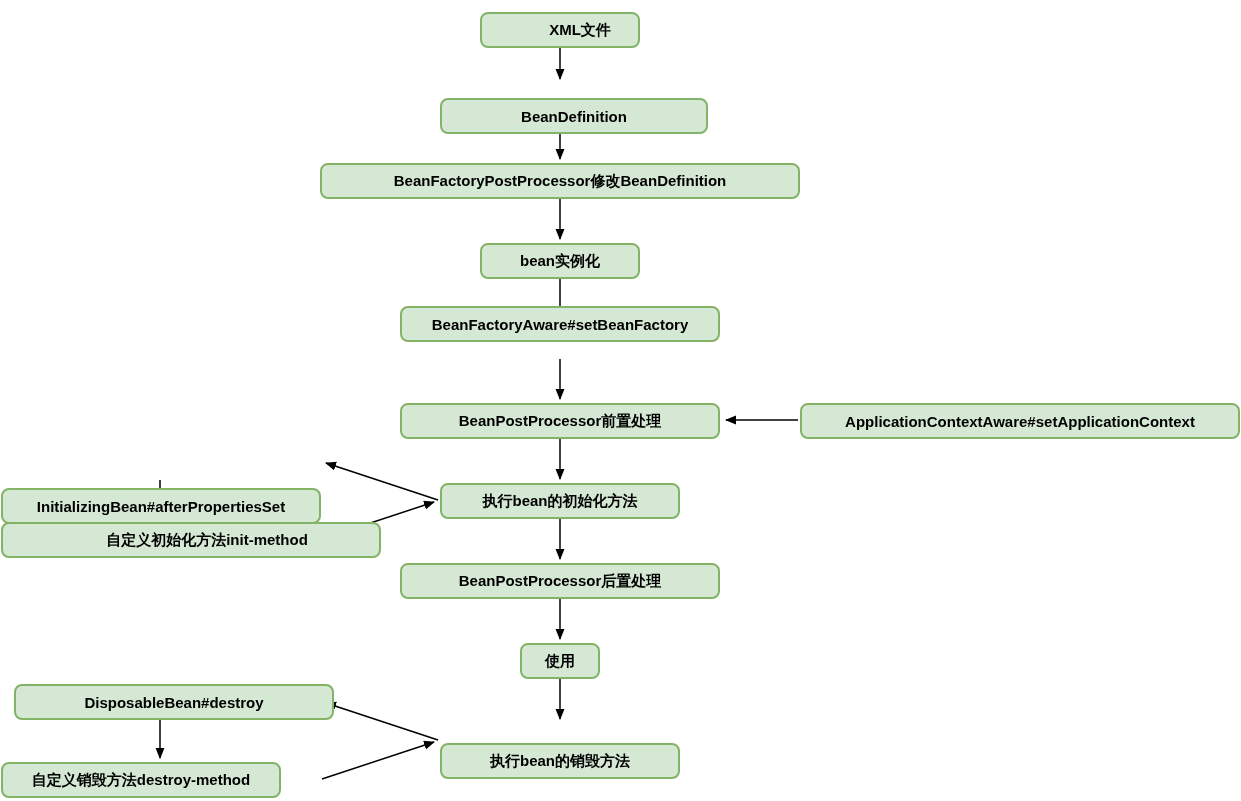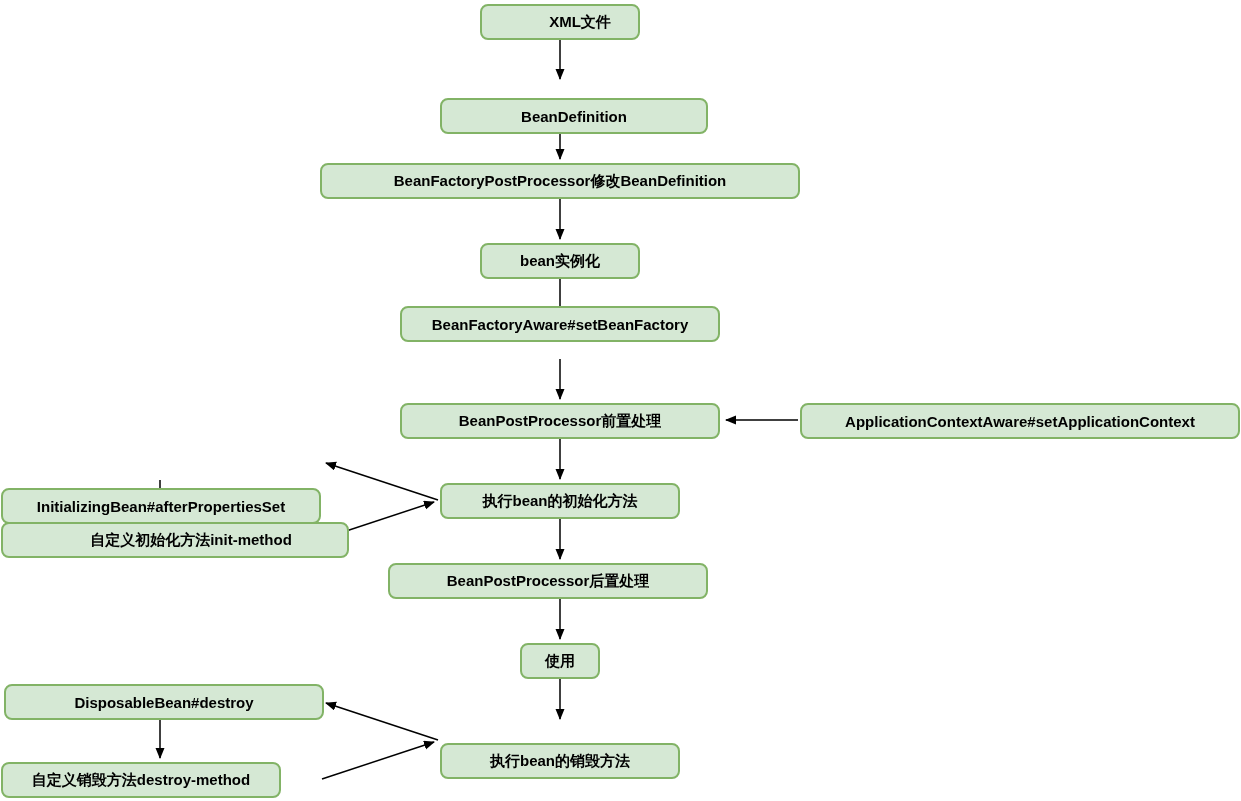--- a/index.html
+++ b/index.html
@@ -68,43 +68,43 @@
       <line x1="438" y1="500" x2="326" y2="463" marker-end="url(#arrow)"></line>
       <line x1="160" y1="480" x2="160" y2="518" marker-end="url(#arrow)"></line>
       <line x1="322" y1="539" x2="434" y2="502" marker-end="url(#arrow)"></line>
 
       <line x1="438" y1="740" x2="326" y2="703" marker-end="url(#arrow)"></line>
       <line x1="160" y1="720" x2="160" y2="758" marker-end="url(#arrow)"></line>
       <line x1="322" y1="779" x2="434" y2="742" marker-end="url(#arrow)"></line>
     </g>
   </svg>
 
-  <div class="node" style="left:480px; top:4px;  width:160px; height:36px;padding-left:48px;">XML文件</div>
+  <div class="node" style="left:480px; top:12px;  width:160px; height:36px;padding-left:48px;">XML文件</div>
 
   <div class="node" style="left:440px; top:90px; width:268px; height:36px;margin-top:8px;">BeanDefinition</div>
 
   <div class="node" style="left:320px; top:163px; width:480px; height:36px;">BeanFactoryPostProcessor修改BeanDefinition</div>
 
   <div class="node" style="left:480px; top:243px; width:160px; height:36px;">bean实例化</div>
 
   <div class="node" style="left:400px; top:306px; width:320px; height:36px;">BeanFactoryAware#setBeanFactory</div>
 
   <div class="node" style="left:400px; top:403px; width:320px; height:36px;">BeanPostProcessor前置处理</div>
 
   <div class="node" style="left:800px; top:403px; width:440px; height:36px;">ApplicationContextAware#setApplicationContext</div>
 
   <div class="node" style="left:440px; top:483px; width:240px; height:36px;">执行bean的初始化方法</div>
 
-  <div class="node" style="left:388px; top:563px; width:320px; height:36px;">BeanPostProcessor后置处理</div>
+  <div class="node" style="left:400px; top:563px; width:320px; height:36px;">BeanPostProcessor后置处理</div>
 
   <div class="node" style="left:520px; top:643px; width:80px; height:36px;">使用</div>
 
   <div class="node" style="left:440px; top:723px; width:240px; height:36px;margin-top:20px;">执行bean的销毁方法</div>
 
   <div class="node" style="left:1px; top:444px; width:320px; height:36px;margin-top:44px;">InitializingBean#afterPropertiesSet</div>
 
-  <div class="node" style="left:1px; top:522px; width:348px; height:36px;padding-left:40px;">自定义初始化方法init-method</div>
+  <div class="node" style="left:1px; top:522px; width:380px; height:36px;padding-left:40px;">自定义初始化方法init-method</div>
 
-  <div class="node" style="left:4px; top:684px; width:320px; height:36px;">DisposableBean#destroy</div>
+  <div class="node" style="left:14px; top:684px; width:320px; height:36px;">DisposableBean#destroy</div>
 
   <div class="node" style="left:1px; top:762px; width:280px; height:36px;">自定义销毁方法destroy-method</div>
 
 </div>
 
 </body></html>

